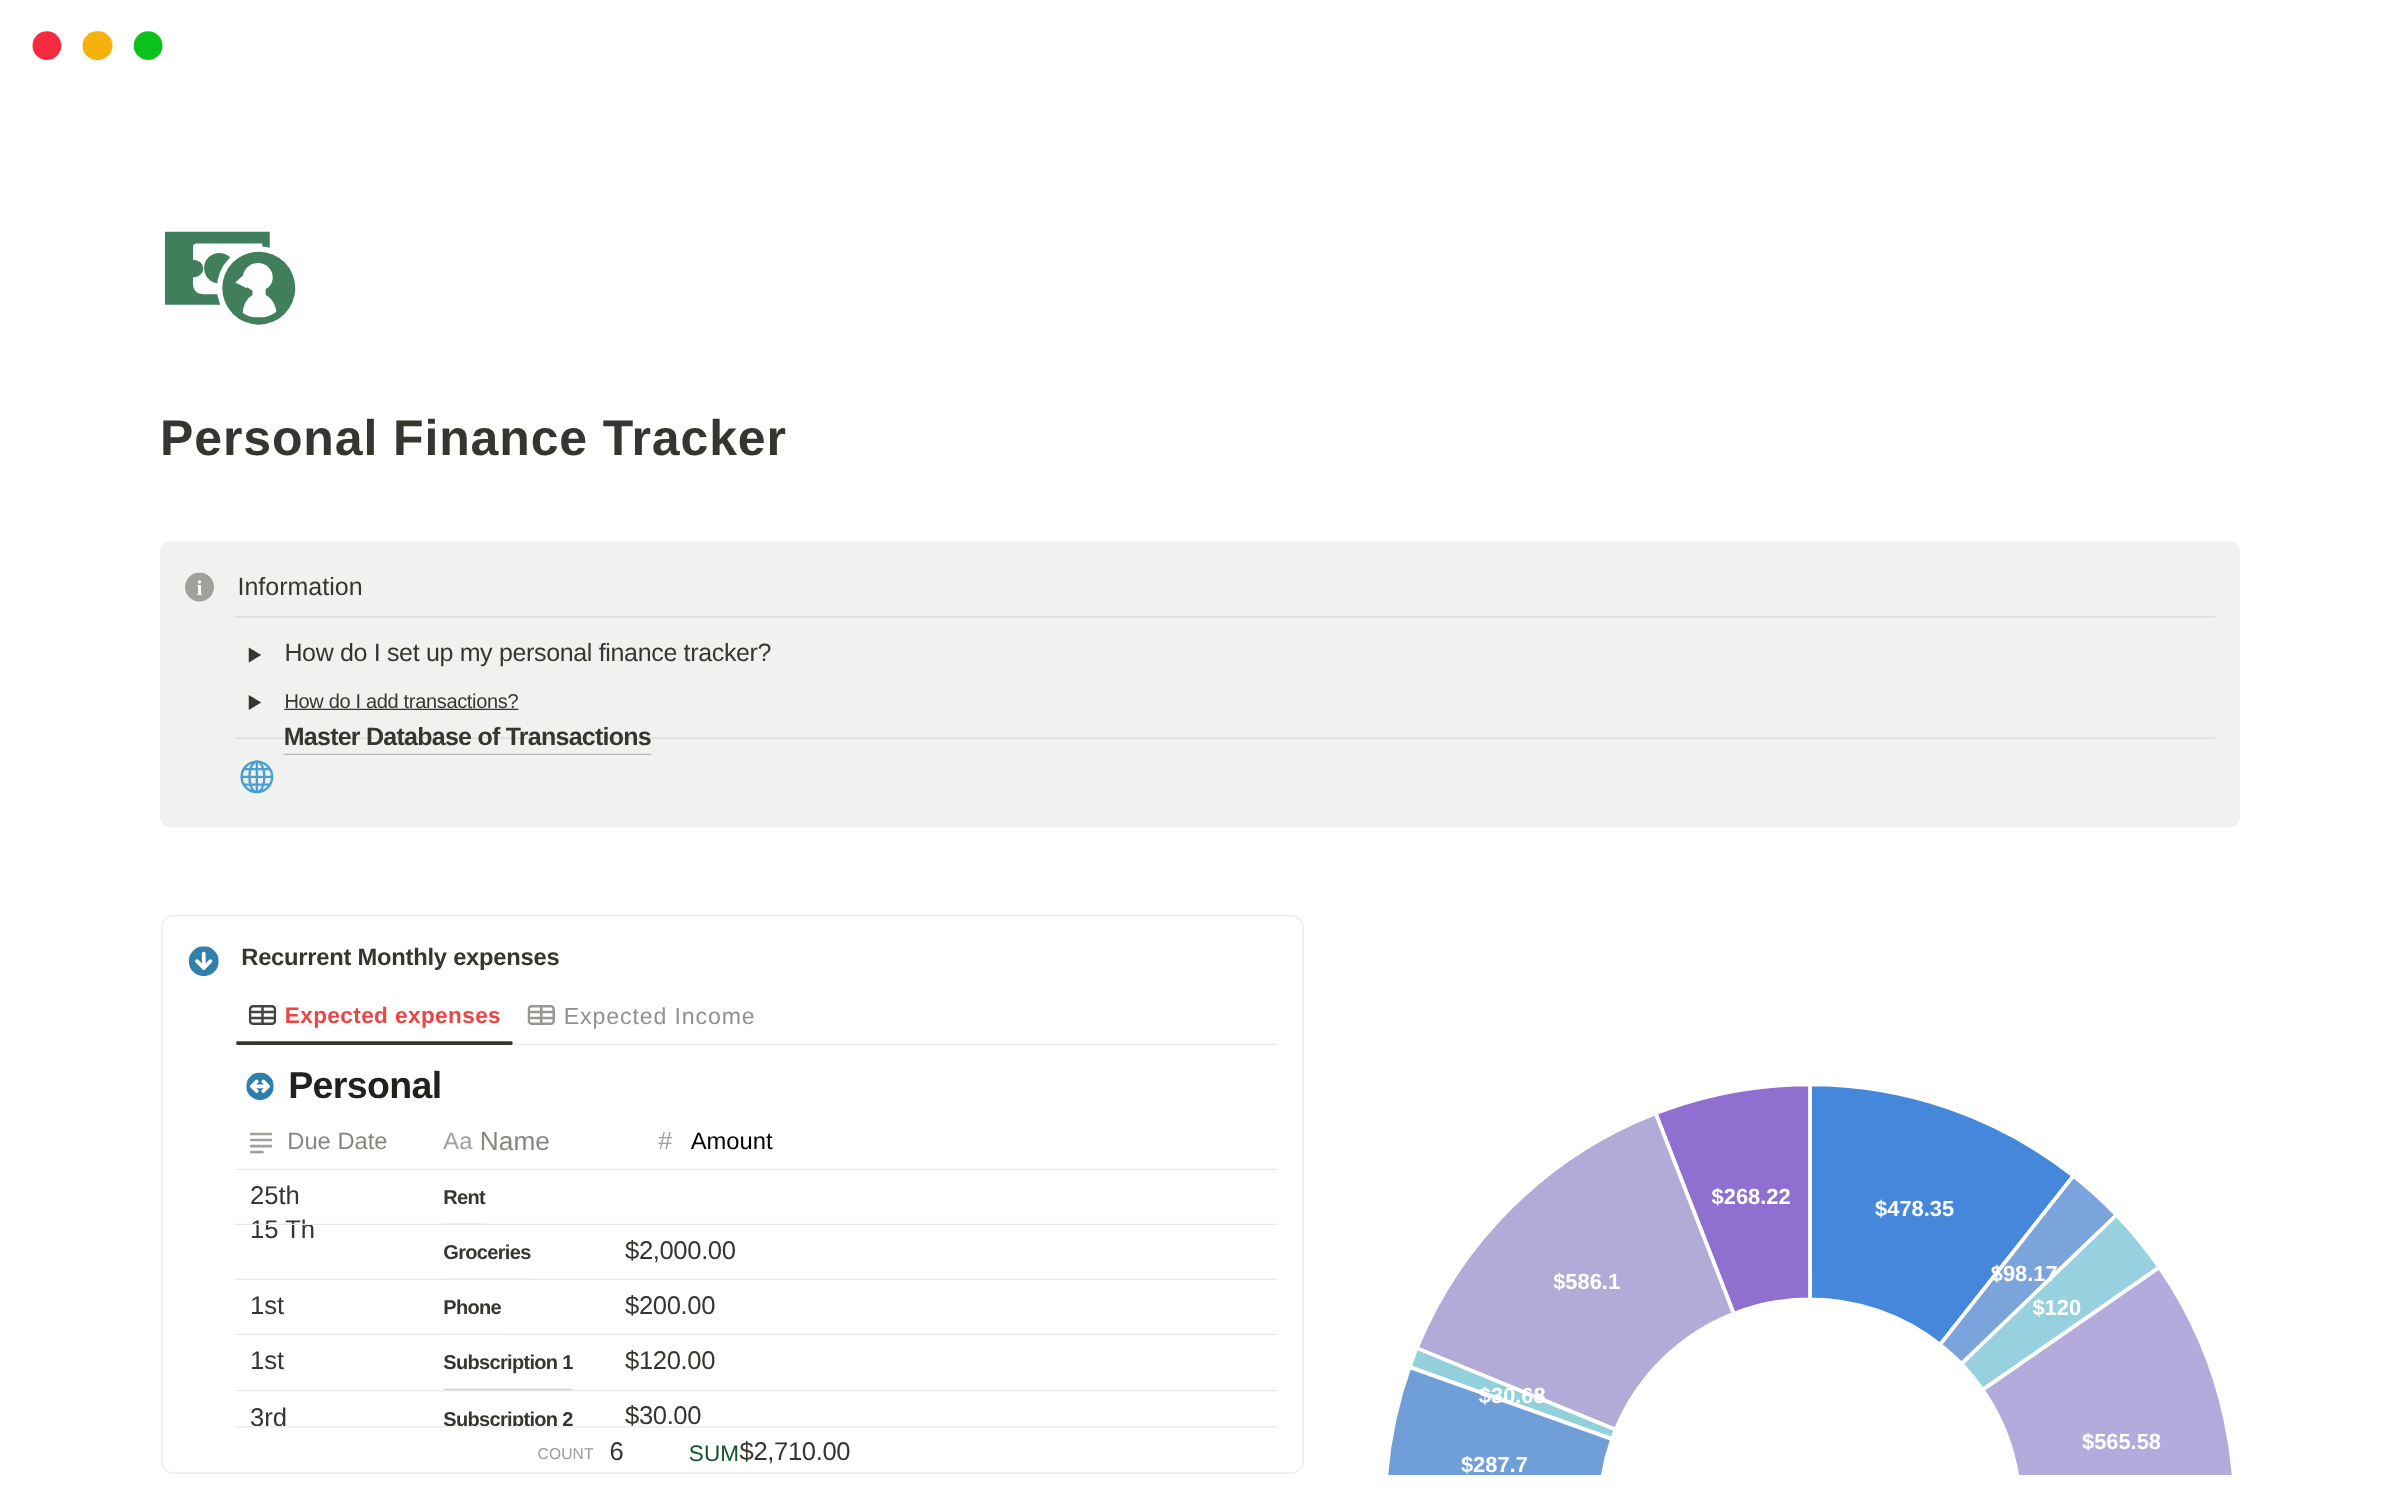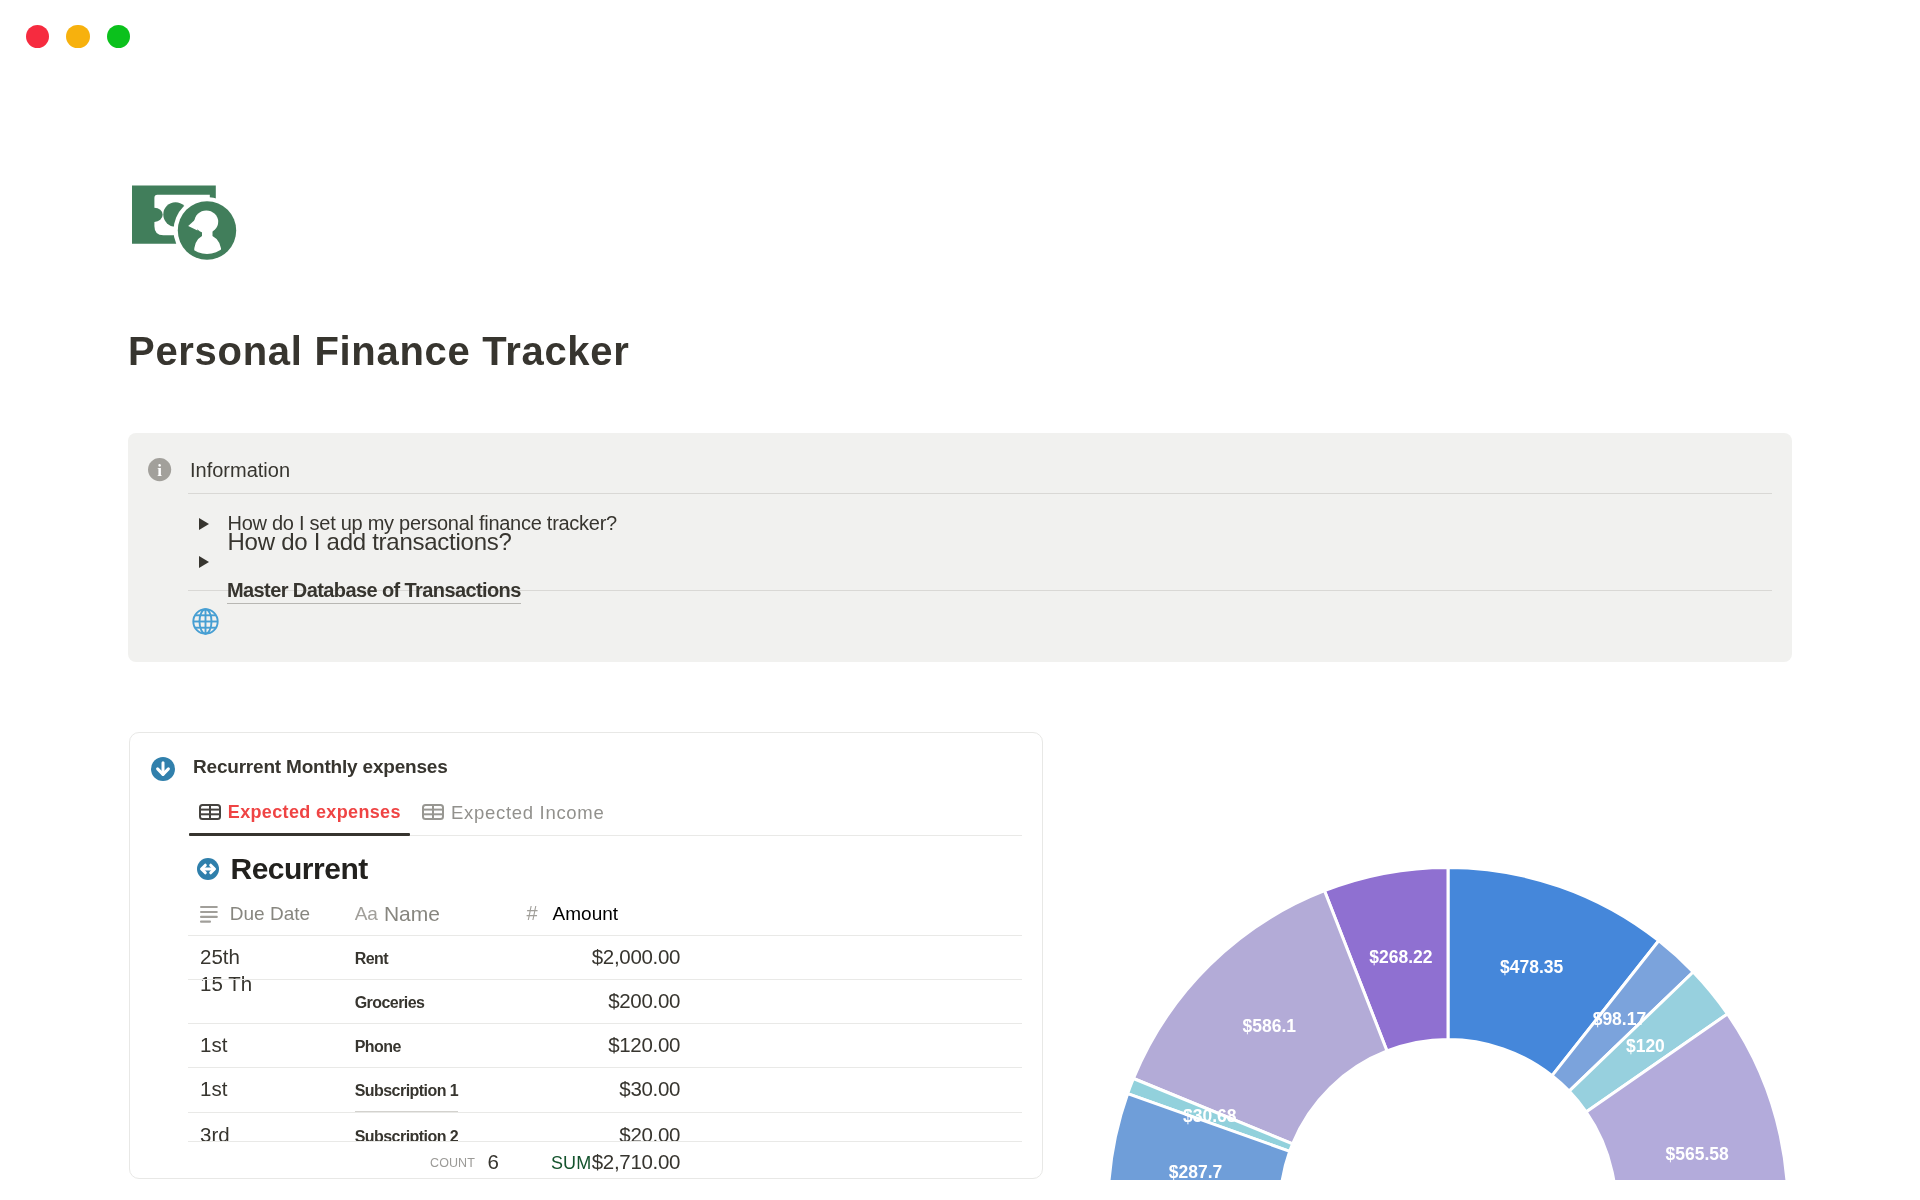--- a/index.html
+++ b/index.html
@@ -1,21 +1,21 @@
 <!DOCTYPE html>
 <html><head>
 <meta charset="utf-8">
 <style>
 * { margin:0; padding:0; box-sizing:border-box; }
 html,body { width:1920px; height:1200px; background:#ffffff; overflow:hidden;
   font-family:"Liberation Sans", sans-serif; color:#37352f; }
 .abs { position:absolute; }
 .hline { position:absolute; height:1px; background:#e9e9e7; }
 .cell { position:absolute; font-size:20.5px; line-height:26px; color:#37352f; }
-.cell.amt { left:500px; width:180.2px; text-align:right; letter-spacing:-0.3px; }
+.cell.amt { left:500px; width:180.2px; text-align:left; letter-spacing:-0.3px;margin-top:44px; }
 .nm { font-weight:600; font-size:16px; letter-spacing:-0.55px; border-bottom:1.5px solid #d3d2ce; padding-bottom:12px; }
 </style>
 </head>
 <body>
 
 <div class="abs" style="left:26.2px;top:25px;width:23.2px;height:23.2px;border-radius:50%;background:#f62b3f;"></div>
 <div class="abs" style="left:66.4px;top:25px;width:23.2px;height:23.2px;border-radius:50%;background:#f7b10d;"></div>
 <div class="abs" style="left:106.6px;top:25px;width:23.2px;height:23.2px;border-radius:50%;background:#0bc11c;"></div>
 
 <svg class="abs" style="left:131px;top:184px;" width="110" height="82" viewBox="0 0 110 82">
@@ -41,21 +41,21 @@
 <div class="abs" style="left:127.5px;top:433px;width:1664px;height:229px;background:#f1f1ef;border-radius:8px;"></div>
 <svg class="abs" style="left:148.4px;top:458.4px;" width="24" height="24" viewBox="0 0 24 24">
   <circle cx="11.6" cy="11.6" r="11.6" fill="#a2a09b"></circle>
   <text x="11.6" y="17.7" text-anchor="middle" font-family="Liberation Serif, serif" font-weight="bold" font-size="17" fill="#ffffff">i</text>
 </svg>
 <div class="abs" style="left:190px;top:457.5px;font-size:20px;line-height:25px;">Information</div>
 <div class="hline" style="left:188px;top:492.5px;width:1583.5px;background:#d9d8d5;"></div>
 <div class="abs" style="left:198.6px;top:517.8px;width:0;height:0;border-left:10px solid #37352f;border-top:6px solid transparent;border-bottom:6px solid transparent;"></div>
 <div class="abs" style="left:227.5px;top:510.5px;font-size:20px;line-height:25px;letter-spacing:-0.27px;">How do I set up my personal finance tracker?</div>
 <div class="abs" style="left:198.6px;top:555.8px;width:0;height:0;border-left:10px solid #37352f;border-top:6px solid transparent;border-bottom:6px solid transparent;"></div>
-<div class="abs" style="left:227.5px;top:529px;font-size:24px;line-height:25px;letter-spacing:-0.26px;">How do I add transactions?</div>
+<div class="abs" style="left:227.5px;top:549px;font-size:16px;line-height:25px;letter-spacing:-0.26px;text-decoration:underline;">How do I add transactions?</div>
 <div class="hline" style="left:188px;top:590.3px;width:1583.5px;background:#d9d8d5;"></div>
 <svg class="abs" style="left:191.5px;top:607.5px;" width="27" height="27" viewBox="0 0 27 27">
   <g fill="none" stroke="#479fd3" stroke-width="1.9">
     <circle cx="13.5" cy="13.5" r="12.2"></circle>
     <ellipse cx="13.5" cy="13.5" rx="6" ry="12.2"></ellipse>
     <line x1="13.5" y1="1.3" x2="13.5" y2="25.7"></line>
     <line x1="1.3" y1="13.5" x2="25.7" y2="13.5"></line>
     <line x1="2.9" y1="7.3" x2="24.1" y2="7.3"></line>
     <line x1="2.9" y1="19.7" x2="24.1" y2="19.7"></line>
   </g>
@@ -94,21 +94,21 @@
 <div class="abs" style="left:188.5px;top:832.6px;width:221px;height:3.4px;background:#36342e;border-radius:1px;"></div>
 
 <svg class="abs" style="left:197.4px;top:858.2px;" width="22" height="22" viewBox="0 0 22 22">
   <circle cx="11" cy="11" r="11" fill="#2f7fab"></circle>
   <g stroke="#ffffff" stroke-width="3" fill="none" stroke-linecap="round" stroke-linejoin="round">
     <line x1="5.5" y1="11" x2="16.5" y2="11"></line>
     <polyline points="8.3,7.2 4.5,11 8.3,14.8"></polyline>
     <polyline points="13.7,7.2 17.5,11 13.7,14.8"></polyline>
   </g>
 </svg>
-<div class="abs" style="left:230.5px;top:853.5px;font-size:30px;line-height:30px;font-weight:700;color:#22211e;letter-spacing:-0.5px;">Recurrent</div>
+<div class="abs" style="left:230.5px;top:853.5px;font-size:30px;line-height:30px;font-weight:700;color:#22211e;letter-spacing:-0.5px;">Personal</div>
 
 <svg class="abs" style="left:200px;top:906px;" width="18" height="17" viewBox="0 0 18 17">
   <g fill="#a19f9a">
     <rect x="0" y="0" width="17.8" height="2.1" rx="1"></rect>
     <rect x="0" y="4.9" width="17.8" height="2.1" rx="1"></rect>
     <rect x="0" y="9.8" width="17.8" height="2.1" rx="1"></rect>
     <rect x="0" y="14.6" width="11" height="2.1" rx="1"></rect>
   </g>
 </svg>
 <div class="abs" style="left:229.8px;top:902px;font-size:19px;line-height:24px;color:#87867f;">Due Date</div>

